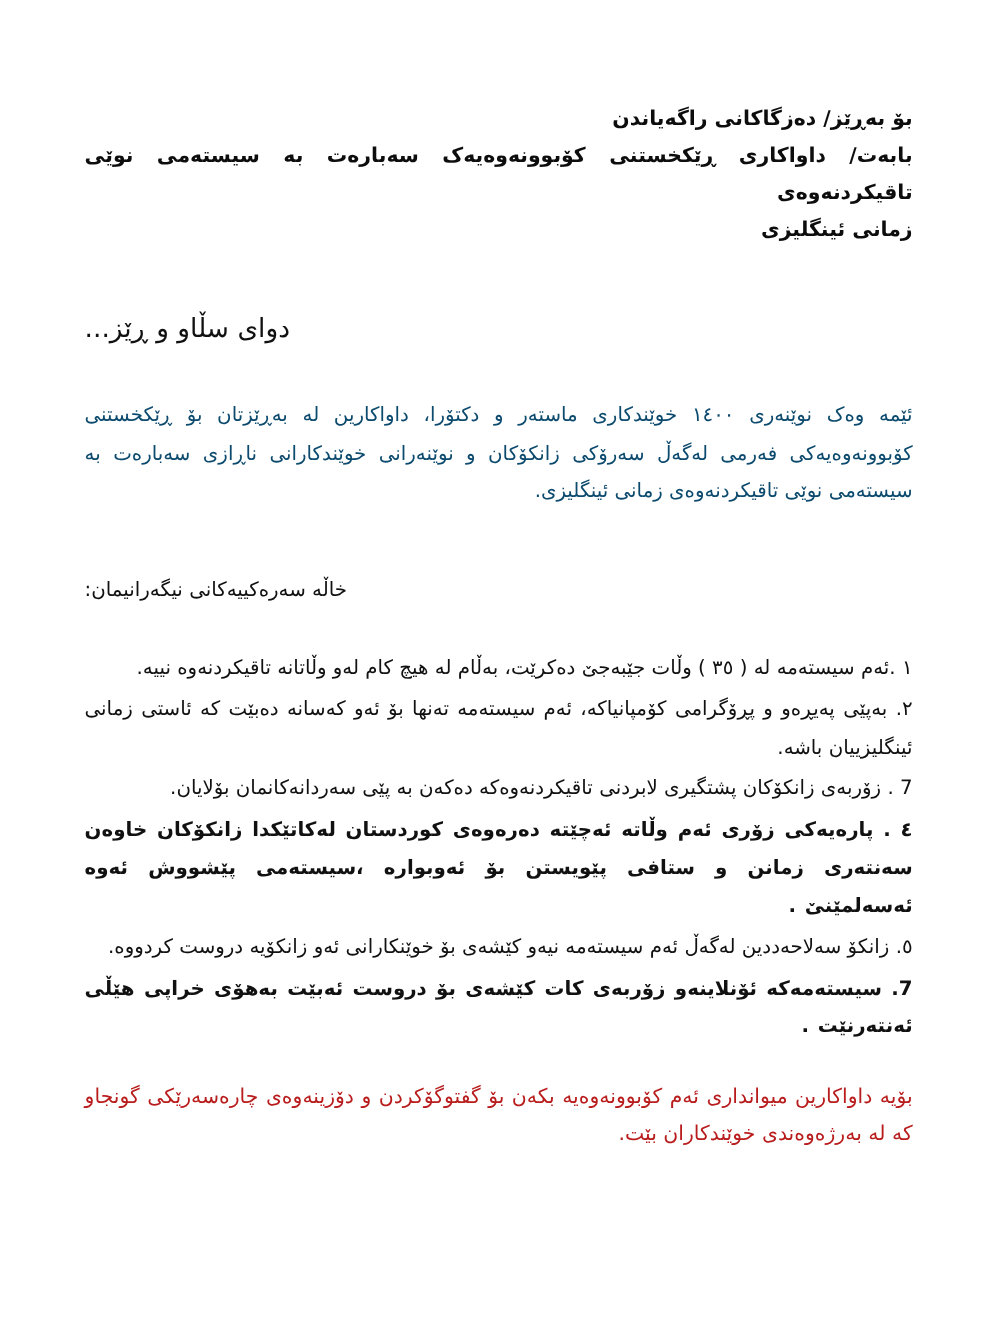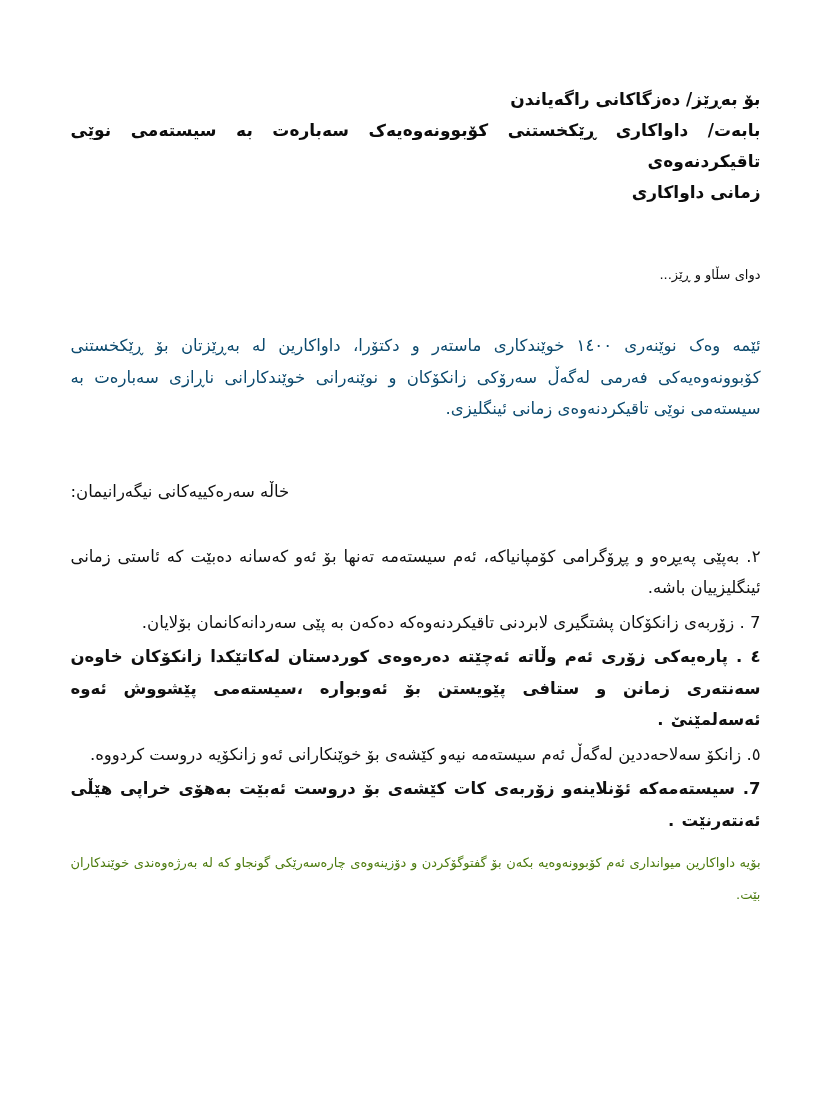--- a/index.html
+++ b/index.html
@@ -49,27 +49,27 @@
   .heading-line.subject {
     text-align: justify;
     text-align-last: justify;
   }
   .heading-line.subject-tail {
     text-align: right;
   }
 
   
   .salutation {
-    font-size: 13px;
+    font-size: 22px;
     line-height: 30px;
     margin-top: 52px;
     color: #111111;
     direction: rtl;
     unicode-bidi: isolate;
-    text-align: right;
+    text-align: left;
   }
 
   
   .intro-para {
     font-size: 16.5px;
     line-height: 31.5px;
     margin-top: 40px;
     text-align: justify;
     text-align-last: right;
     direction: rtl;
@@ -106,49 +106,50 @@
   }
   .point.wide-spaced {
     text-align: justify;
     text-align-last: right;
     word-spacing: 1.5px;
     font-weight: bold;
   }
 
   
   .closing-para {
-    font-size: 13px;
+    font-size: 17px;
     line-height: 31.5px;
-    margin-top: 11px;
+    margin-top: 28px;
     text-align: justify;
     text-align-last: right;
     direction: rtl;
     unicode-bidi: isolate;
-    color: #4d7c0f;
+    color: #b91c1c;
   }
 </style>
 </head>
 <body>
 
 <div class="page">
   <div class="doc-body">
 
     <div class="heading-block">
       <div class="heading-line">بۆ بەڕێز/  دەزگاکانی راگەیاندن</div>
       <div class="heading-line subject">بابەت/ داواکاری ڕێکخستنی کۆبوونەوەیەک سەبارەت بە سیستەمی نوێی تاقیکردنەوەی</div>
-      <div class="heading-line subject-tail">زمانی داواکاری</div>
+      <div class="heading-line subject-tail">زمانی ئینگلیزی</div>
     </div>
 
     <div class="salutation">دوای سڵاو و ڕێز...</div>
 
     <div class="intro-para">ئێمه وەک نوێنەری ١٤٠٠ خوێندکاری ماستەر و دکتۆرا، داواکارین له بەڕێزتان بۆ ڕێکخستنی کۆبوونەوەیەکی فەرمی لەگەڵ سەرۆکی زانکۆکان و نوێنەرانی خوێندکارانی ناڕازی سەبارەت بە سیستەمی نوێی تاقیکردنەوەی زمانی ئینگلیزی.</div>
 
     <div class="section-lead">خاڵە سەرەکییەکانی نیگەرانیمان:</div>
 
     <div class="points">
+      <div class="point">١ .ئەم سیستەمه له ( ٣٥ ) وڵات جێبەجێ دەکرێت، بەڵام له هیچ کام لەو وڵاتانه تاقیکردنەوه نییه.</div>
       <div class="point">٢. بەپێی پەیڕەو و پڕۆگرامی کۆمپانیاکه، ئەم سیستەمه تەنها بۆ ئەو کەسانه دەبێت که ئاستی زمانی ئینگلیزییان باشه.</div>
       <div class="point">7 . زۆربەی زانکۆکان پشتگیری لابردنی تاقیکردنەوەکه دەکەن به پێی سەردانەکانمان بۆلایان.</div>
       <div class="point wide-spaced">٤ . پارەیەکی زۆری ئەم وڵاته ئەچێته دەرەوەی کوردستان لەکاتێکدا زانکۆکان خاوەن سەنتەری زمانن و ستافی پێویستن بۆ ئەوبوارە ،سیستەمی پێشووش ئەوە ئەسەلمێنێ .</div>
       <div class="point">٥. زانکۆ سەلاحەددین لەگەڵ ئەم سیستەمه نیەو کێشەی بۆ خوێنکارانی ئەو زانکۆیه دروست کردووه.</div>
       <div class="point wide-spaced">7. سیستەمەکە ئۆنلاینەو زۆربەی کات کێشەی بۆ دروست ئەبێت بەهۆی خراپی هێڵی ئەنتەرنێت .</div>
     </div>
 
     <div class="closing-para">بۆیه داواکارین میوانداری ئەم کۆبوونەوەیه بکەن بۆ گفتوگۆکردن و دۆزینەوەی چارەسەرێکی گونجاو که له بەرژەوەندی خوێندکاران بێت.</div>
 
   </div>

